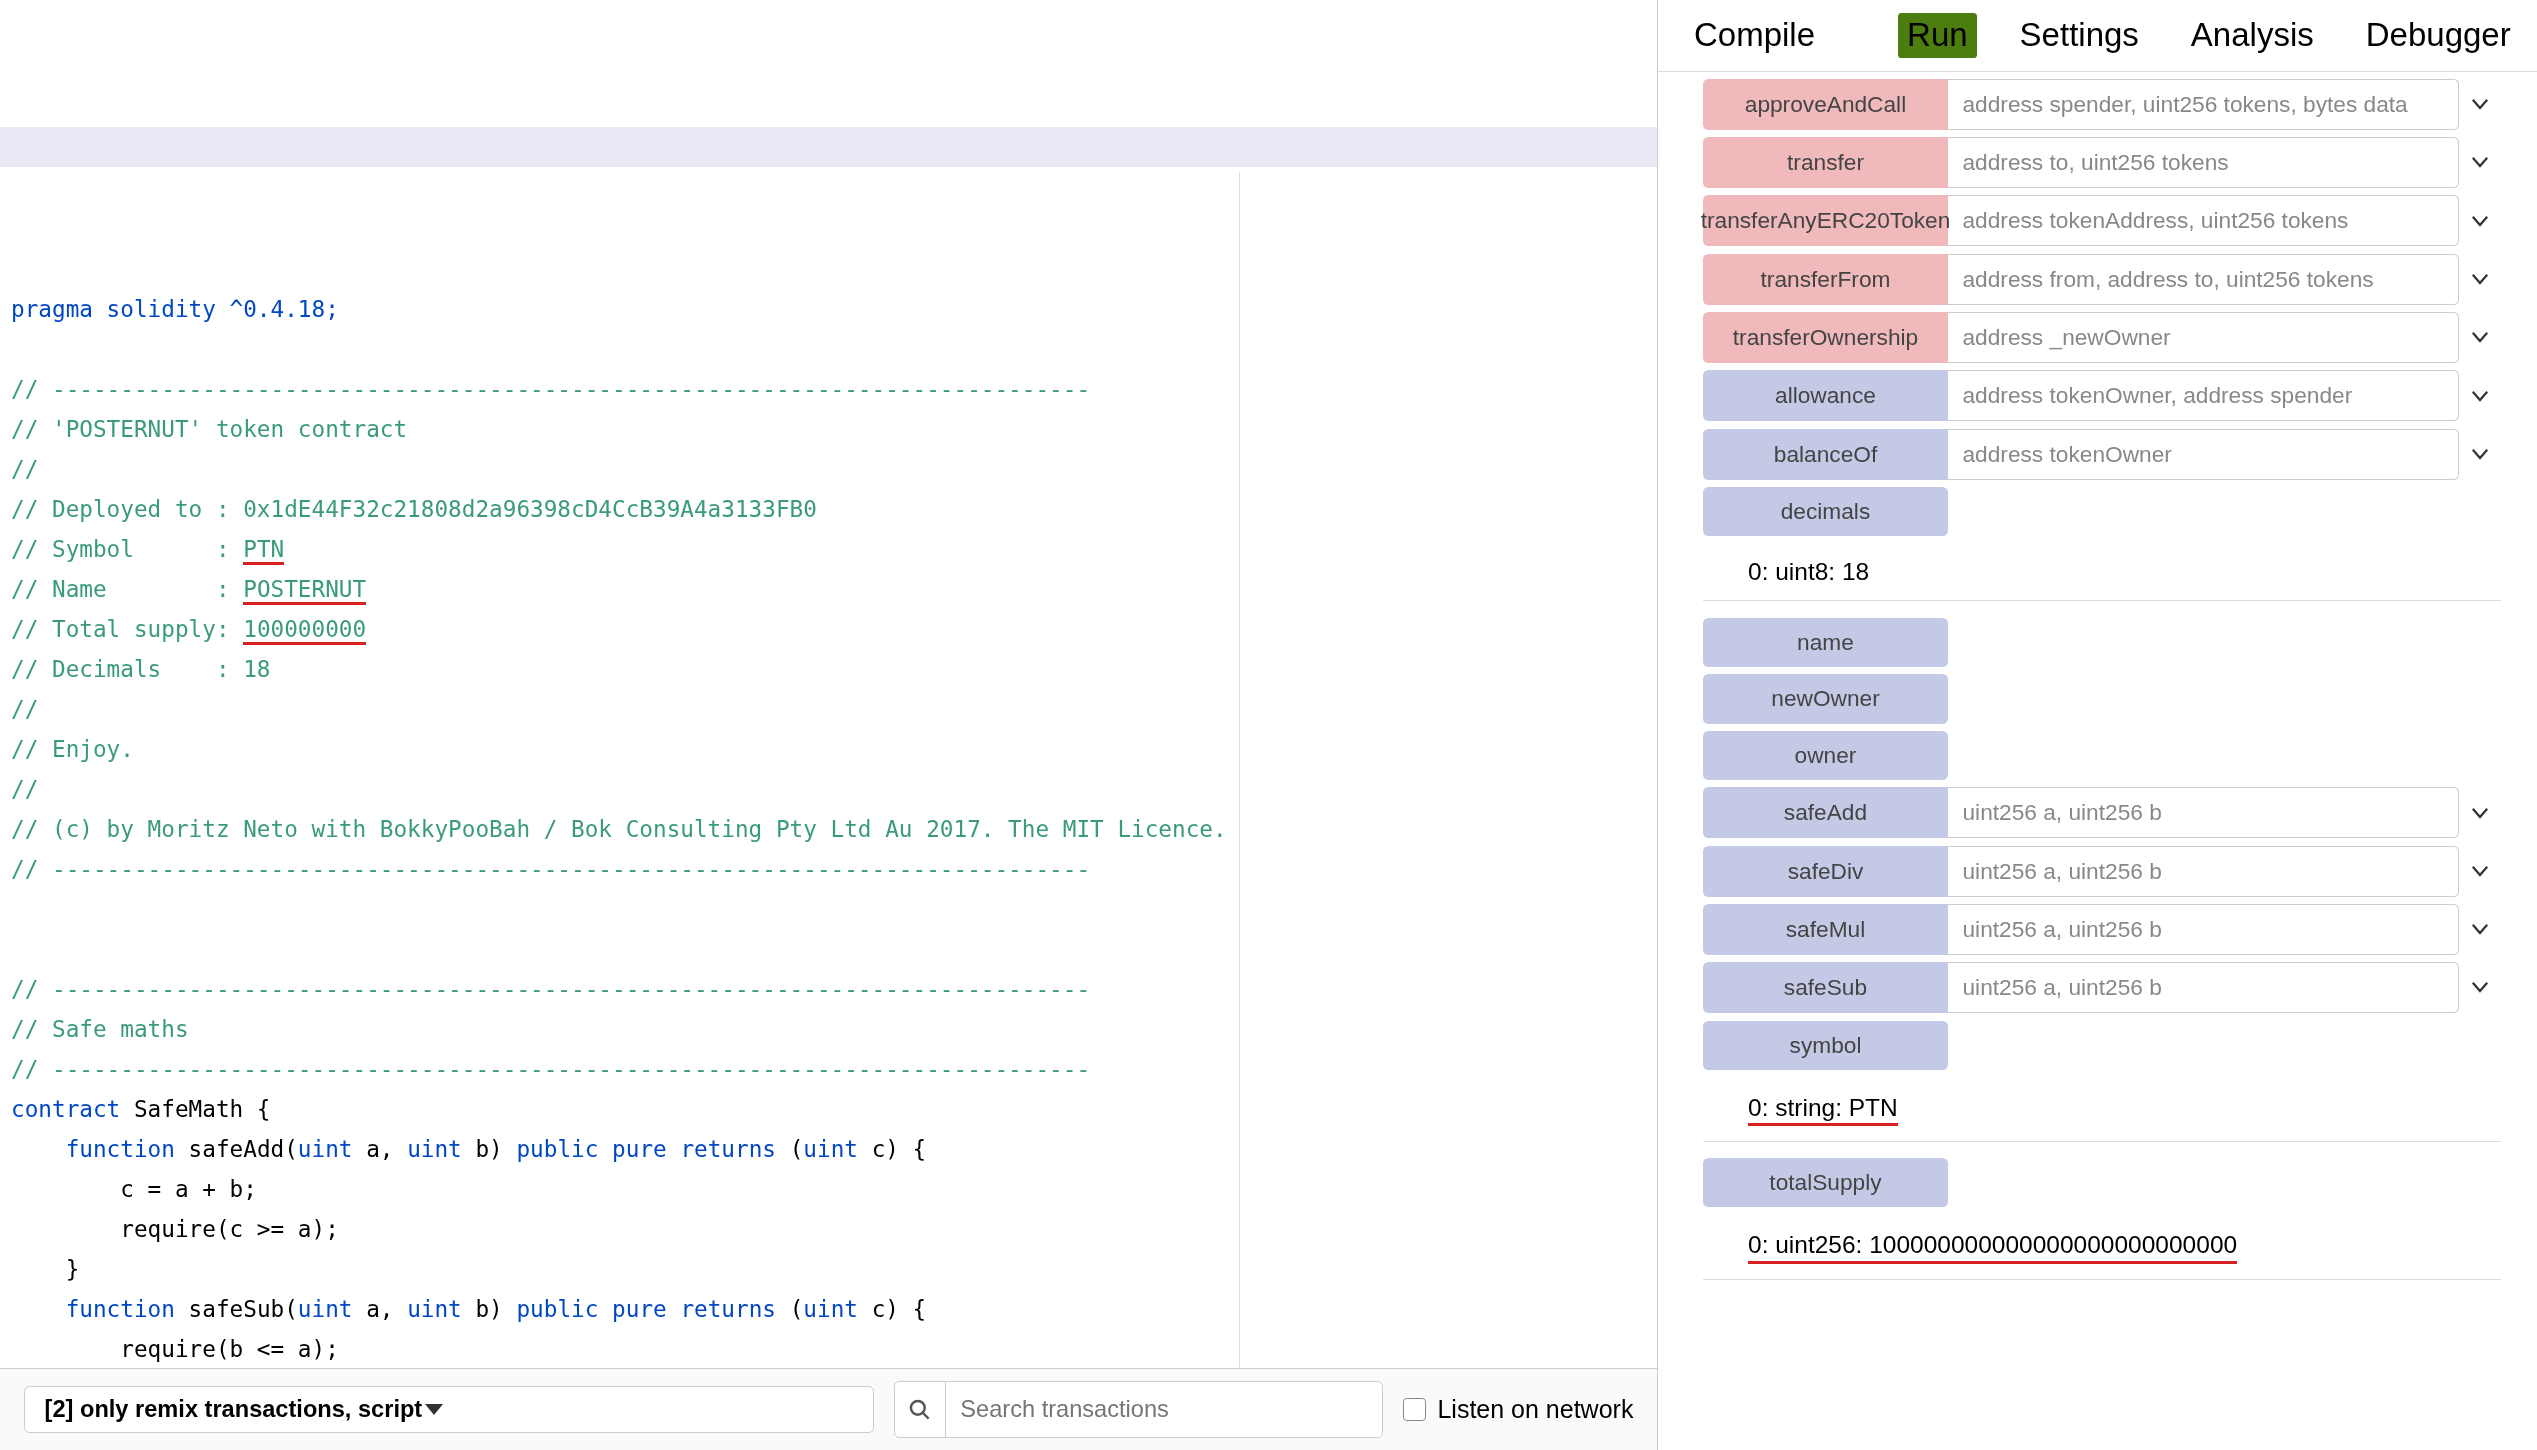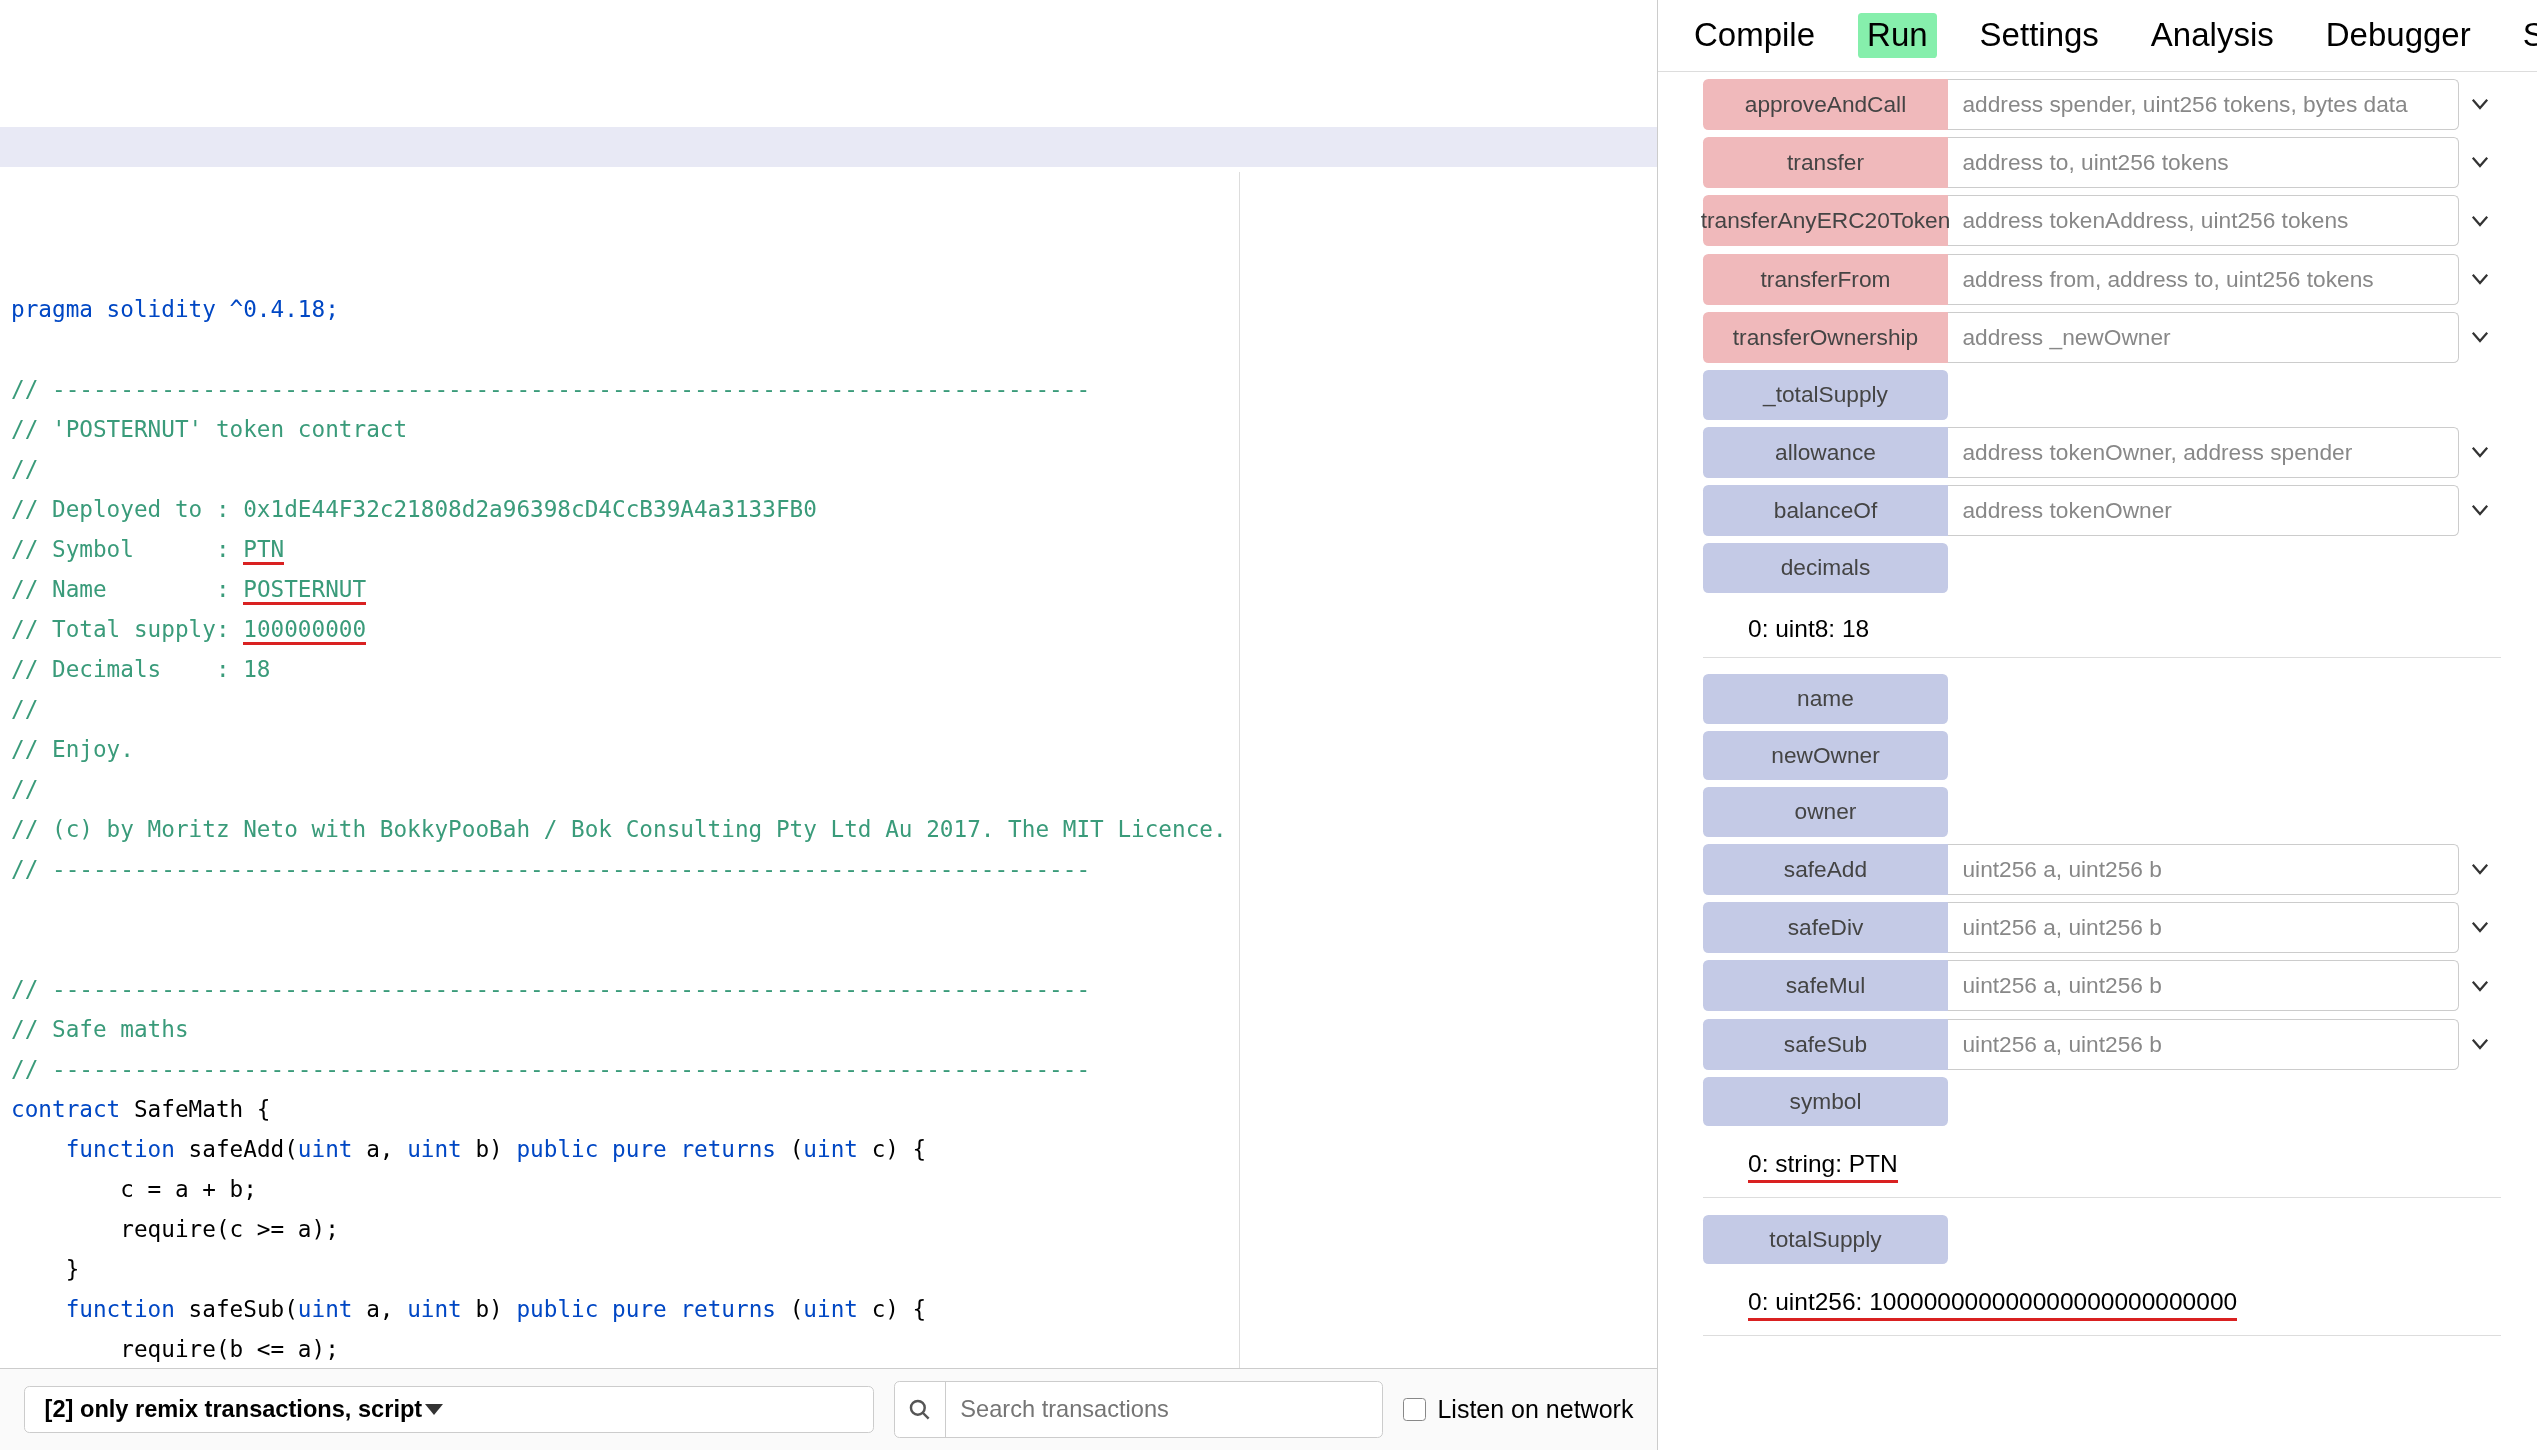--- a/index.html
+++ b/index.html
@@ -3,21 +3,21 @@
 <meta charset="utf-8">
 <style>
 * { box-sizing: border-box; margin: 0; padding: 0; }
 body { font-family: -apple-system, BlinkMacSystemFont, "Segoe UI", Helvetica, Arial, sans-serif; font-size: 25px; background: #fff; width: 2538px; height: 1450px; overflow: hidden; }
 .app { display: flex; height: 1450px; }
 .left { width: 1658px; display: flex; flex-direction: column; border-right: 0.9px solid #ccc; }
 .right { width: 879px; display: flex; flex-direction: column; }
 
 .tabs { display: flex; gap: 34px; padding: 12.7px 27px 12.7px 27px; border-bottom: 0.9px solid #ddd; font-size: 33px; }
 .tab { color: #000; cursor: pointer; padding: 3.6px 9px; }
-.tab.active { background: #86efac; border-radius: 3.6px; }
+.tab.active { background: #4d7c0f; border-radius: 3.6px; margin-left: 40px; }
 
 .code-area { flex: 1; font-family: Menlo, Monaco, Consolas, monospace; font-size: 22.7px; line-height: 40px; padding: 9px 11px 9px 11px; white-space: pre; overflow: hidden; position: relative; }
 .hl-line { position: absolute; top: 127px; left: 0; right: 0; height: 40px; background: #e8e9f5; z-index: 0; }
 .code-content { position: relative; z-index: 1; color: #3a9b7a; }
 .kw { color: #0047c4; }
 .plain { color: #000; }
 .underline-red { border-bottom: 3.6px solid #d92121; padding-bottom: 0px; }
 .sep-line { position: absolute; top: 172px; bottom: 0; left: 1239px; width: 0.9px; background: #ddd; z-index: 0; }
 
 .terminal-bar { display: flex; align-items: center; padding: 11px 23.6px; border-top: 0.9px solid #ccc; background: #fafafa; gap: 20px; height: 82px; }
@@ -149,23 +149,20 @@
         </div>
         <div class="fn-row">
           <div class="fn-btn pink">transferOwnership</div>
           <div class="fn-input">address _newOwner</div>
           <div class="fn-caret">
             <svg width="18" height="12.7" viewBox="0 0 20 14">
               <path d="M2 2 L10 11 L18 2" fill="none" stroke="#333" stroke-width="2.5"></path>
             </svg>
           </div>
         </div>
-        <div class="fn-row no-input">
-          <div class="fn-btn blue">_totalSupply</div>
-        </div>
         <div class="fn-row">
           <div class="fn-btn blue">allowance</div>
           <div class="fn-input">address tokenOwner, address spender</div>
           <div class="fn-caret">
             <svg width="18" height="12.7" viewBox="0 0 20 14">
               <path d="M2 2 L10 11 L18 2" fill="none" stroke="#333" stroke-width="2.5"></path>
             </svg>
           </div>
         </div>
         <div class="fn-row">

